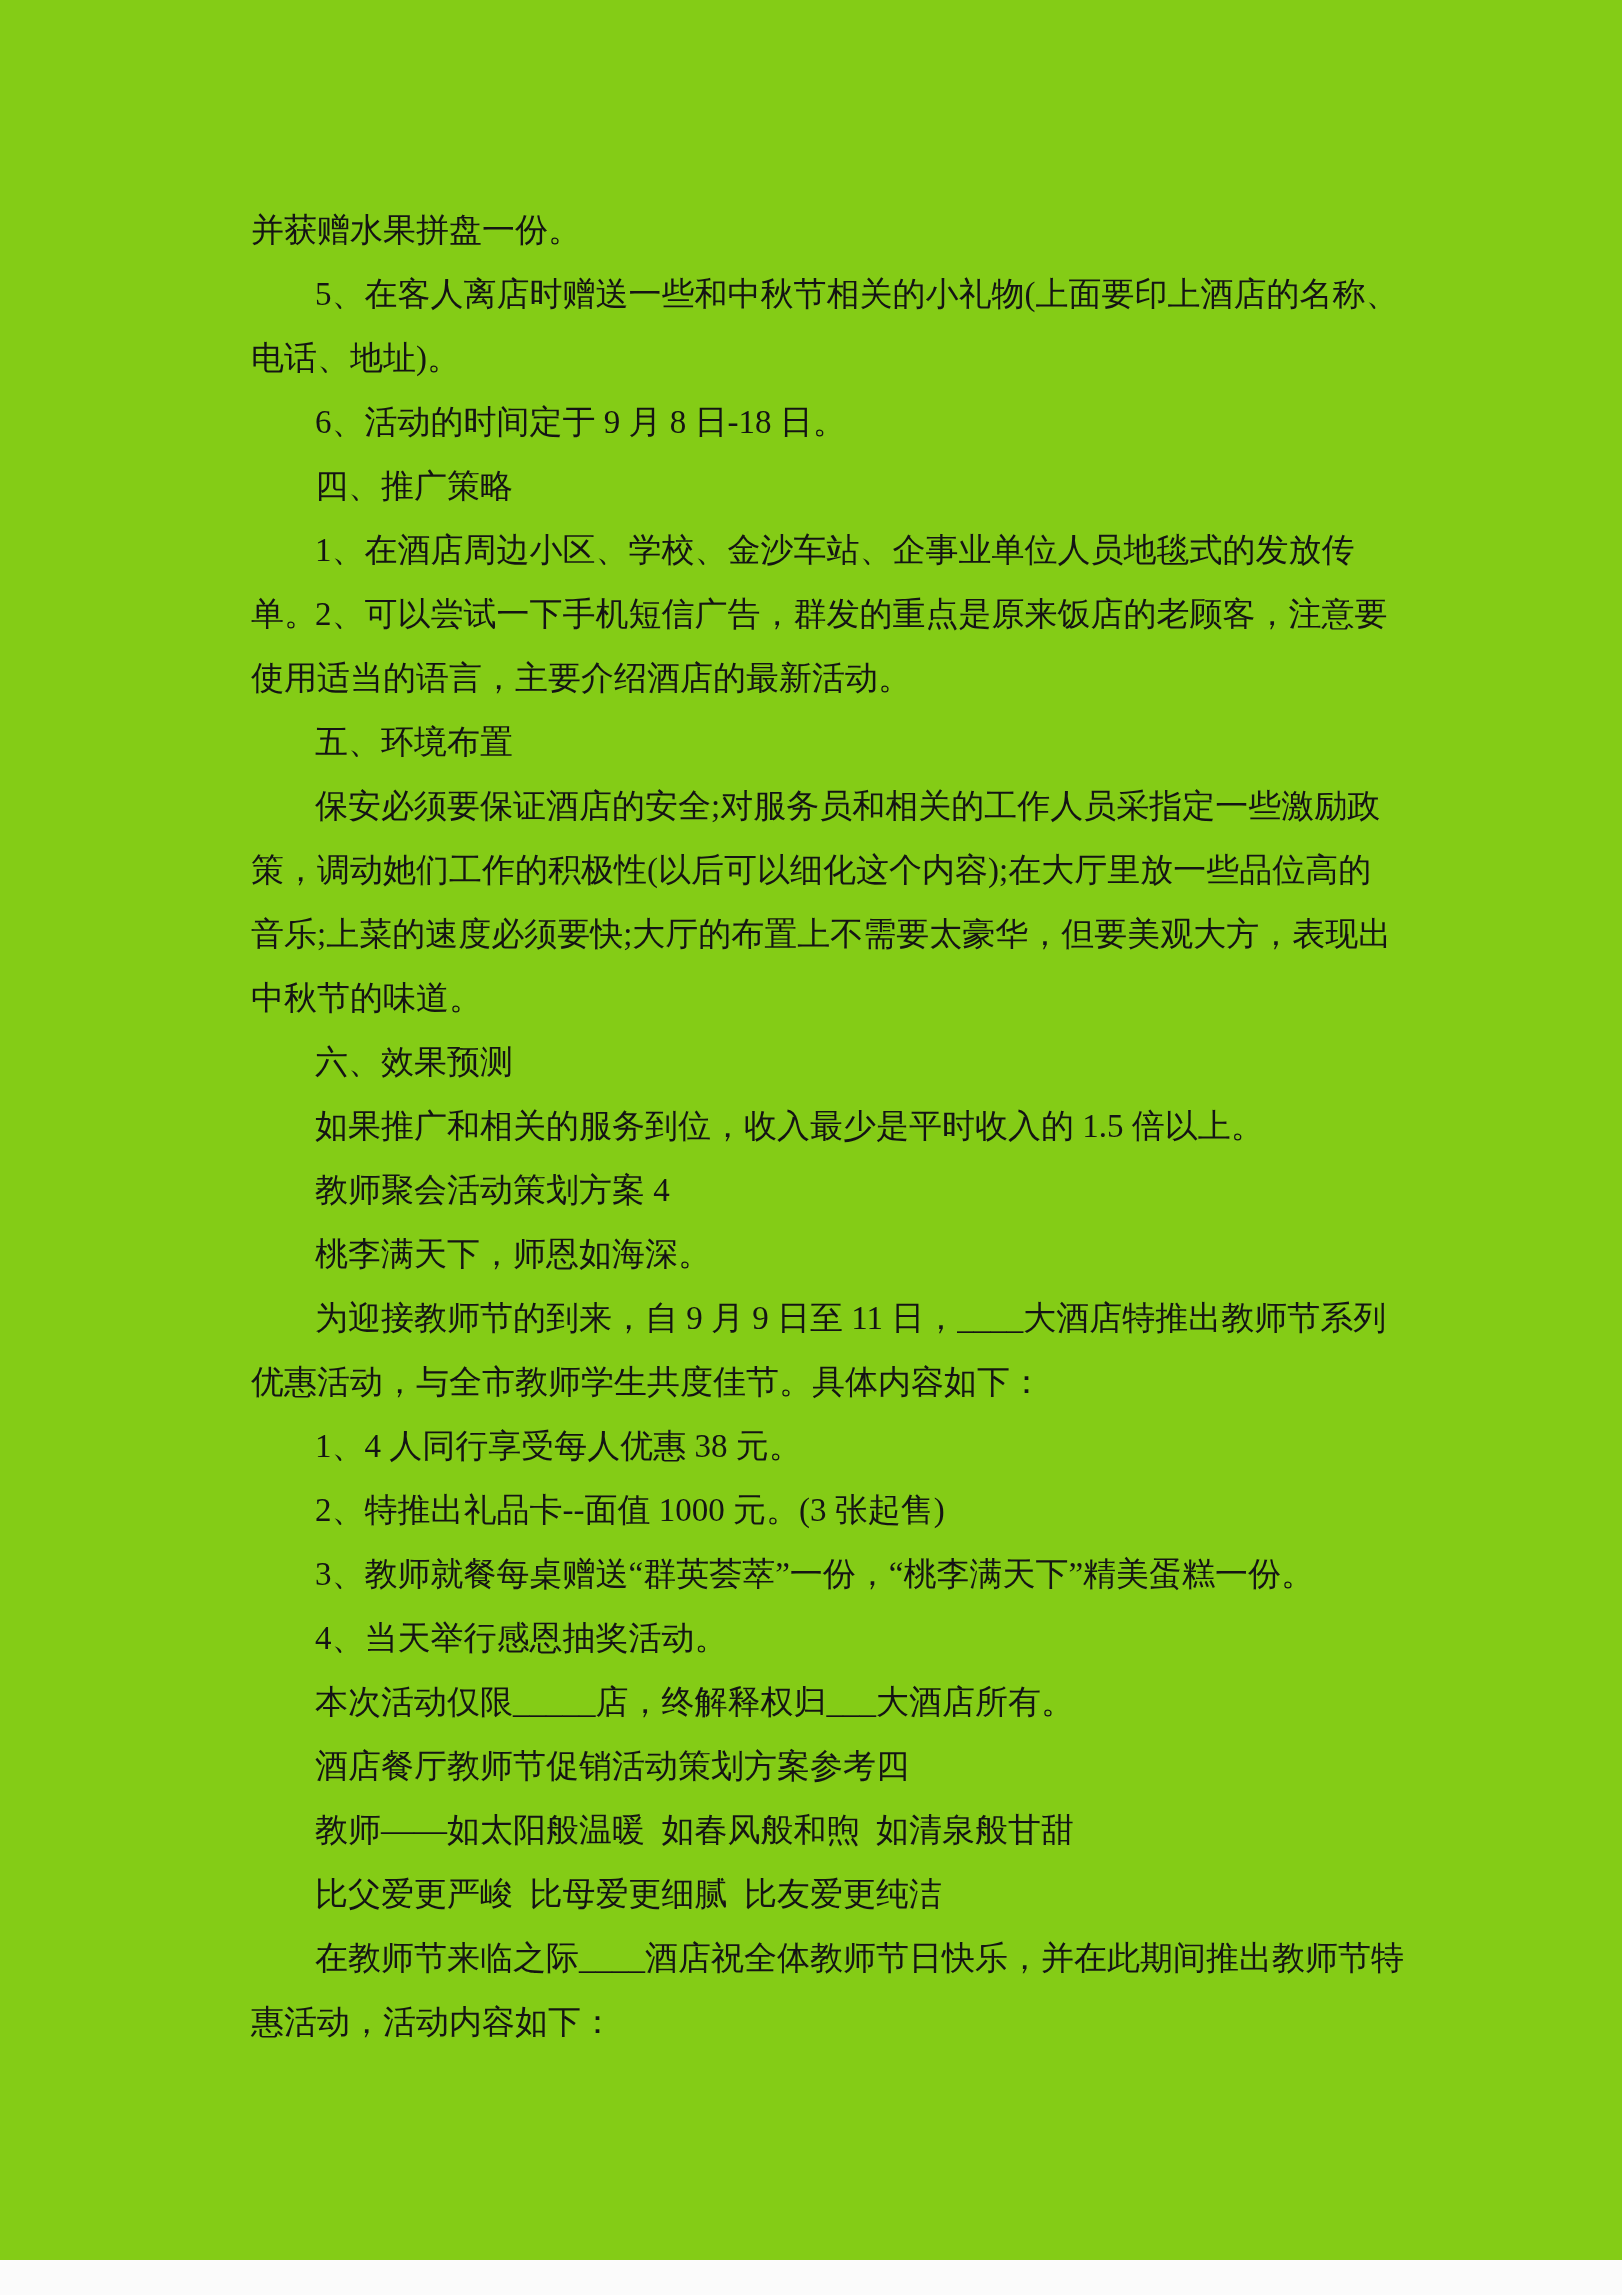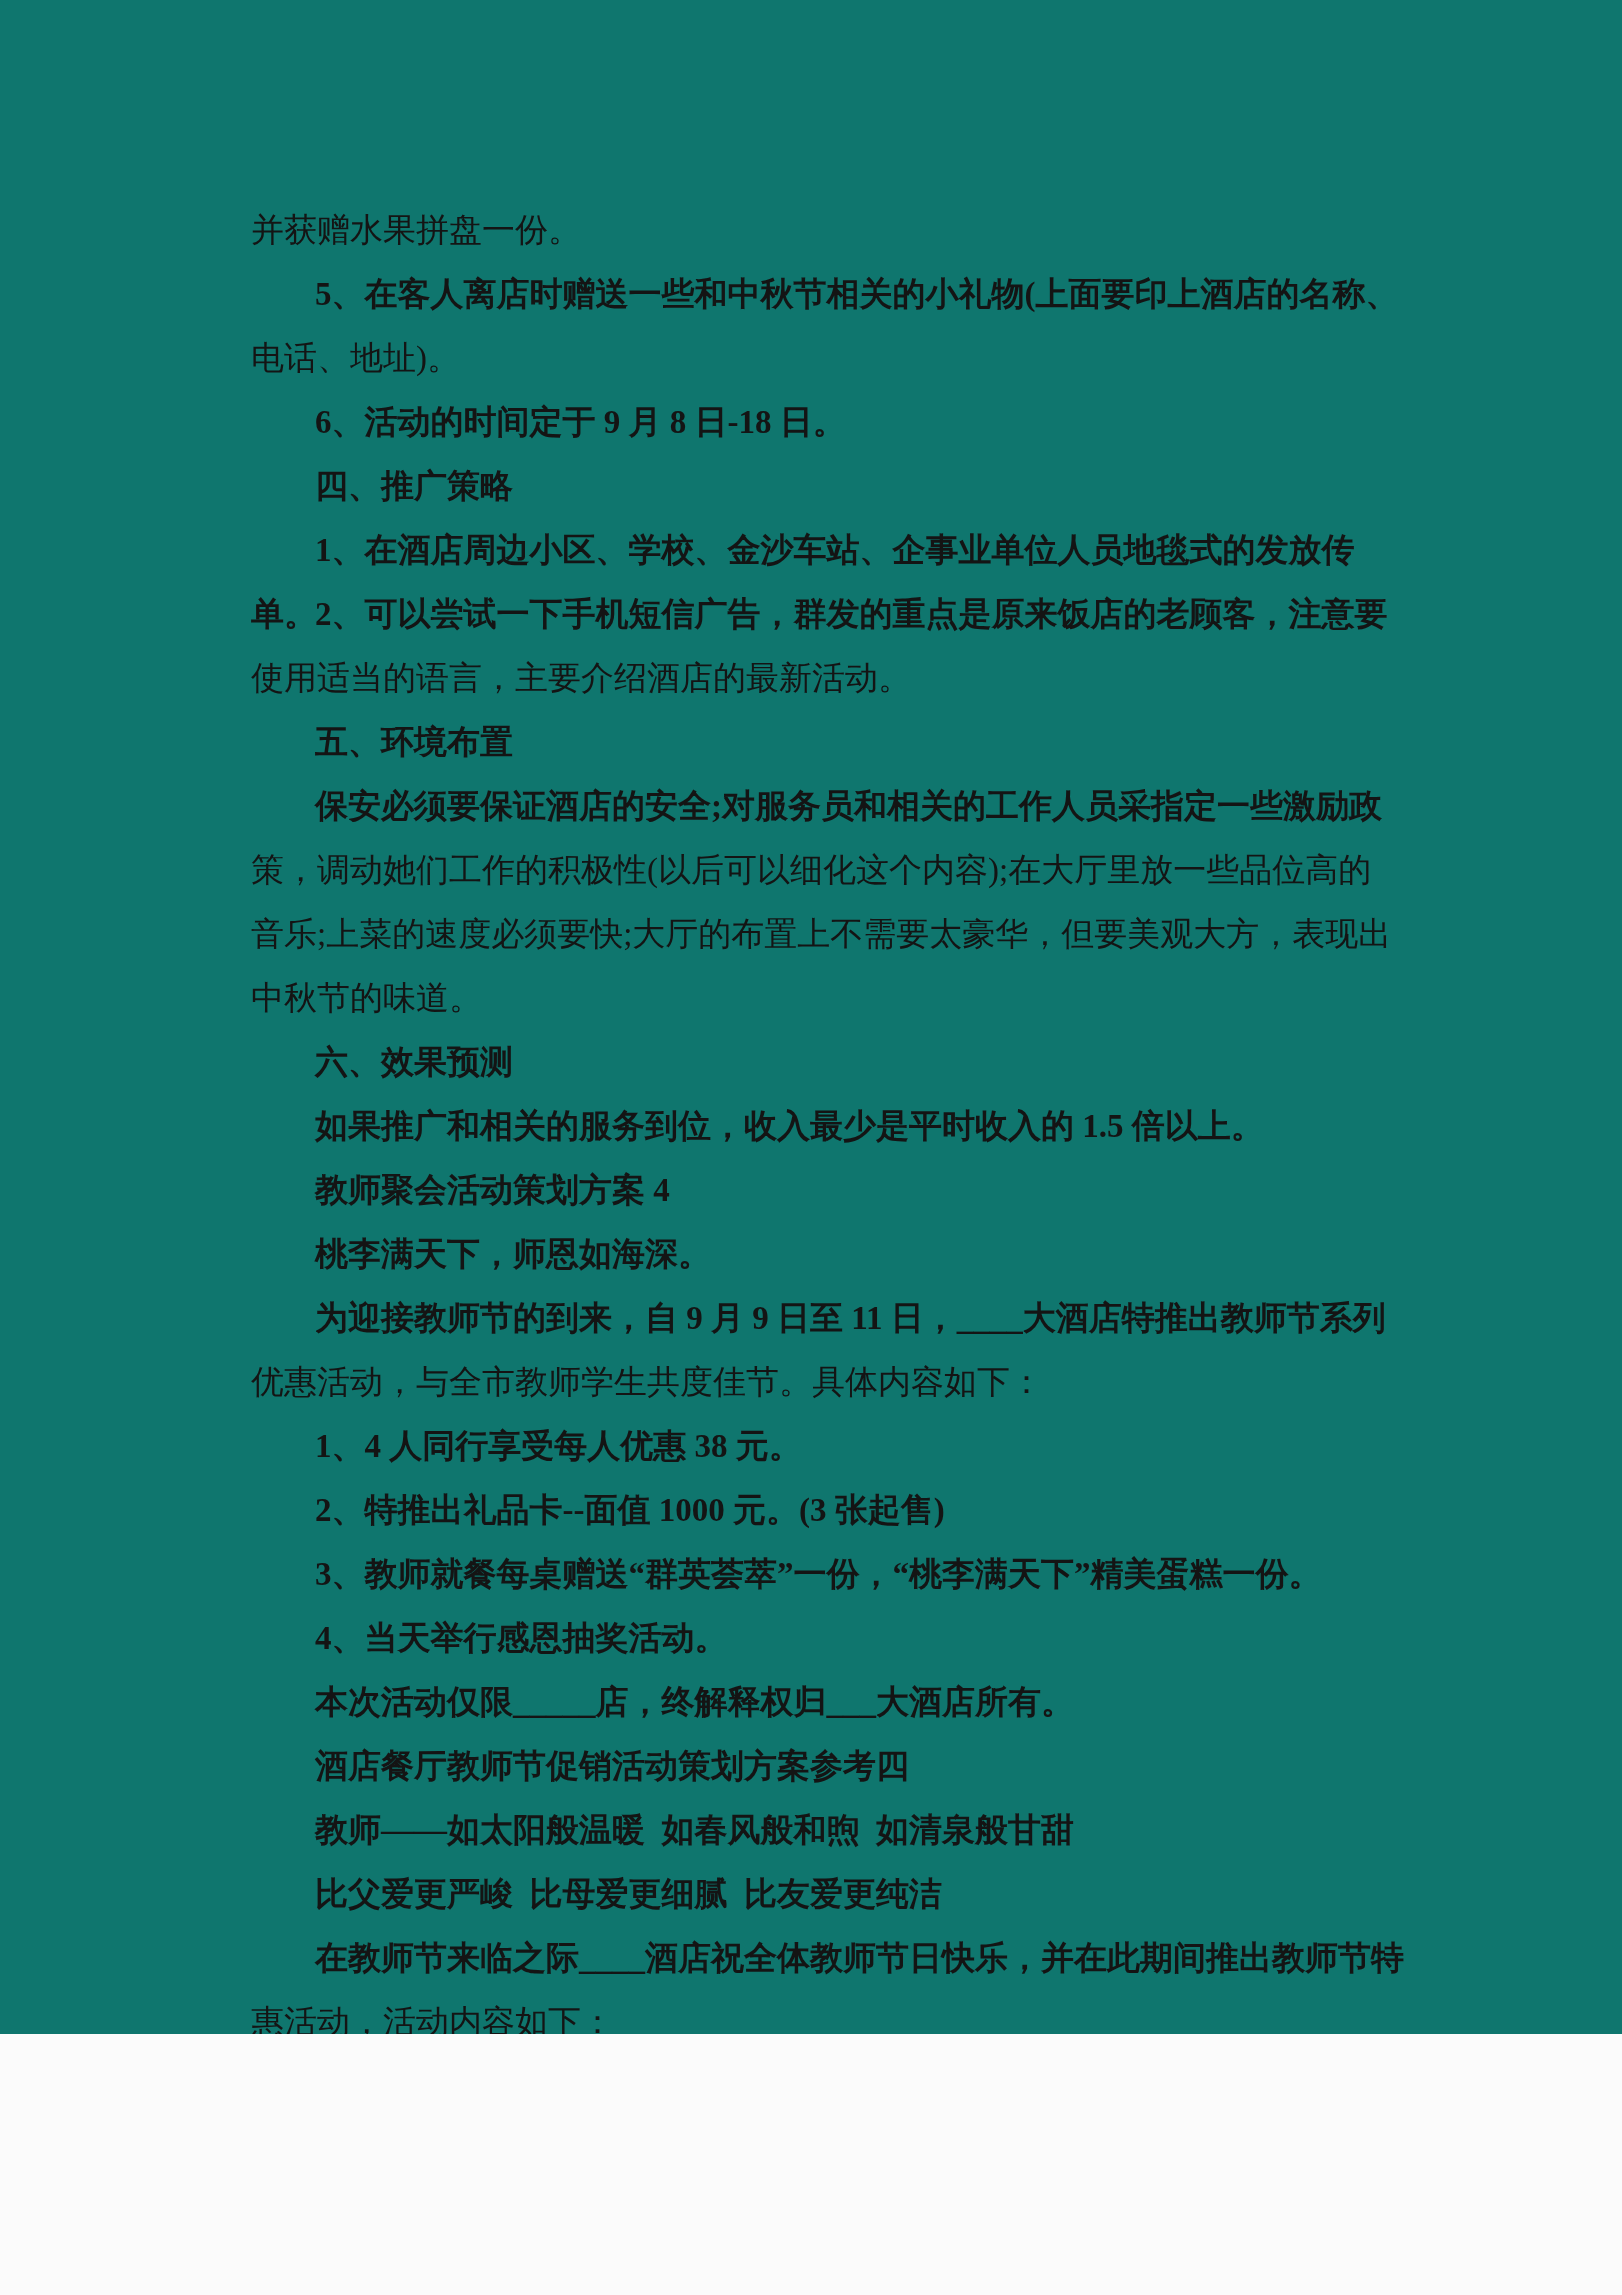--- a/index.html
+++ b/index.html
@@ -8,42 +8,41 @@
   }
   body {
     width: 1623px;
     height: 2295px;
     background: #fbfbfb;
     font-family: "Liberation Serif", "DejaVu Serif", serif;
   }
   .page {
     position: relative;
     width: 1623px;
-    height: 2034px;
-    background: #0f766e;
+    height: 2260px;
+    background: #84cc16;
     overflow: hidden;
   }
   .textblock {
     position: absolute;
     left: 251px;
     top: 198px;
     width: 1161px;
     font-size: 33px;
     line-height: 64px;
     color: #141414;
     letter-spacing: 0;
     white-space: pre-wrap;
   }
   .line {
     height: 64px;
     overflow: visible;
   }
   .line.indent {
     text-indent: 64px;
-    font-weight: bold;
   }
 </style>
 </head>
 <body style="background: rgb(251, 251, 251);">
 
 <div class="page">
   <div class="textblock" style="color: rgb(20, 20, 20);"><div class="line">并获赠水果拼盘一份。</div><div class="line indent">5、在客人离店时赠送一些和中秋节相关的小礼物(上面要印上酒店的名称、</div><div class="line">电话、地址)。</div><div class="line indent">6、活动的时间定于 9 月 8 日-18 日。</div><div class="line indent">四、推广策略</div><div class="line indent">1、在酒店周边小区、学校、金沙车站、企事业单位人员地毯式的发放传单。</div><div class="line indent">2、可以尝试一下手机短信广告，群发的重点是原来饭店的老顾客，注意要</div><div class="line">使用适当的语言，主要介绍酒店的最新活动。</div><div class="line indent">五、环境布置</div><div class="line indent">保安必须要保证酒店的安全;对服务员和相关的工作人员采指定一些激励政</div><div class="line">策，调动她们工作的积极性(以后可以细化这个内容);在大厅里放一些品位高的</div><div class="line">音乐;上菜的速度必须要快;大厅的布置上不需要太豪华，但要美观大方，表现出</div><div class="line">中秋节的味道。</div><div class="line indent">六、效果预测</div><div class="line indent">如果推广和相关的服务到位，收入最少是平时收入的 1.5 倍以上。</div><div class="line indent">教师聚会活动策划方案 4</div><div class="line indent">桃李满天下，师恩如海深。</div><div class="line indent">为迎接教师节的到来，自 9 月 9 日至 11 日，____大酒店特推出教师节系列</div><div class="line">优惠活动，与全市教师学生共度佳节。具体内容如下：</div><div class="line indent">1、4 人同行享受每人优惠 38 元。</div><div class="line indent">2、特推出礼品卡--面值 1000 元。(3 张起售)</div><div class="line indent">3、教师就餐每桌赠送“群英荟萃”一份，“桃李满天下”精美蛋糕一份。</div><div class="line indent">4、当天举行感恩抽奖活动。</div><div class="line indent">本次活动仅限_____店，终解释权归___大酒店所有。</div><div class="line indent">酒店餐厅教师节促销活动策划方案参考四</div><div class="line indent">教师——如太阳般温暖  如春风般和煦  如清泉般甘甜</div><div class="line indent">比父爱更严峻  比母爱更细腻  比友爱更纯洁</div><div class="line indent">在教师节来临之际____酒店祝全体教师节日快乐，并在此期间推出教师节特</div><div class="line">惠活动，活动内容如下：</div></div>
 </div>
 
 

